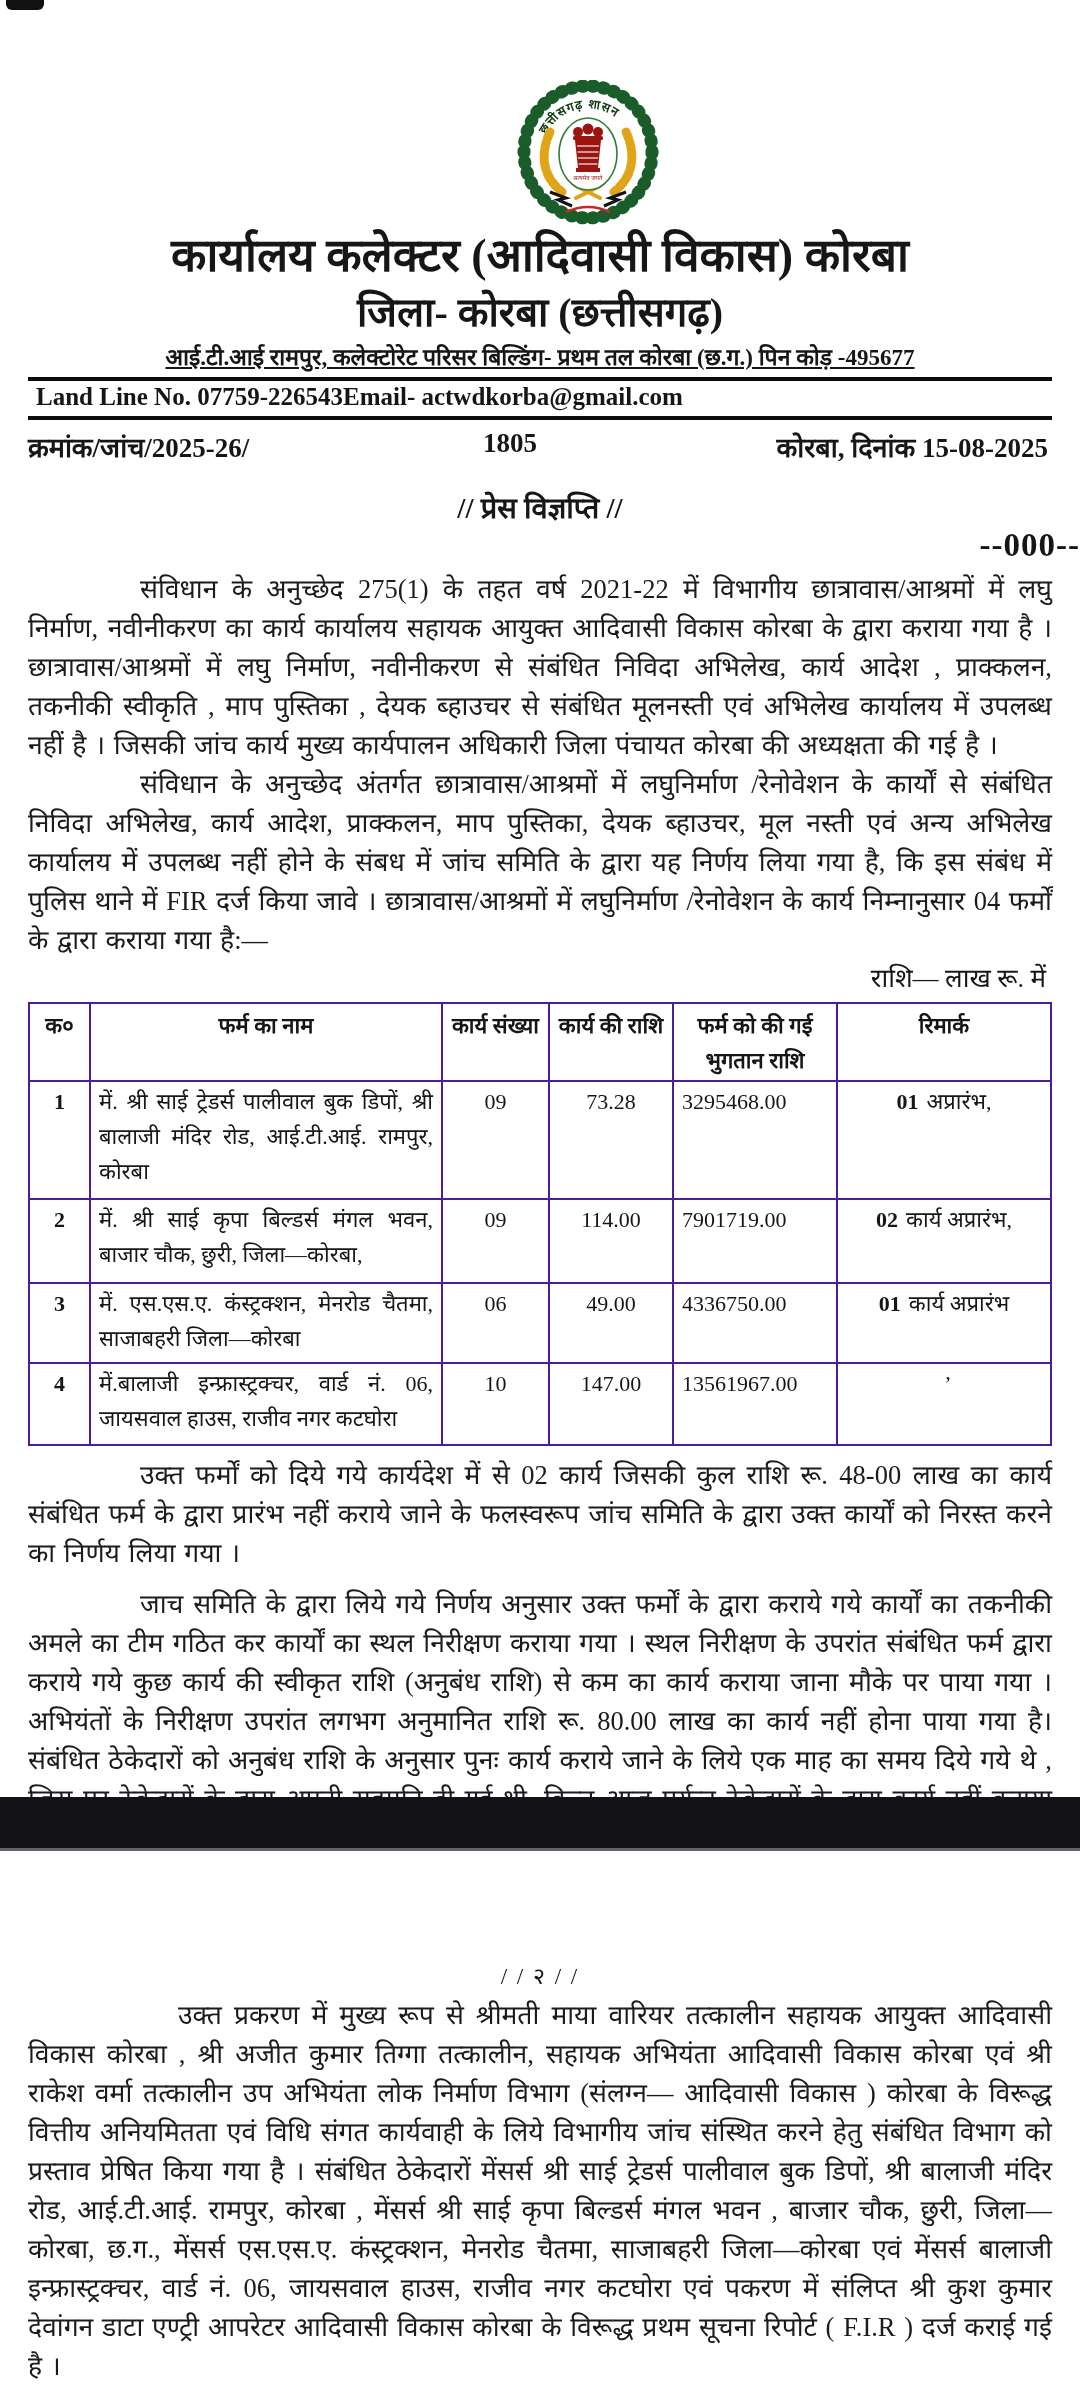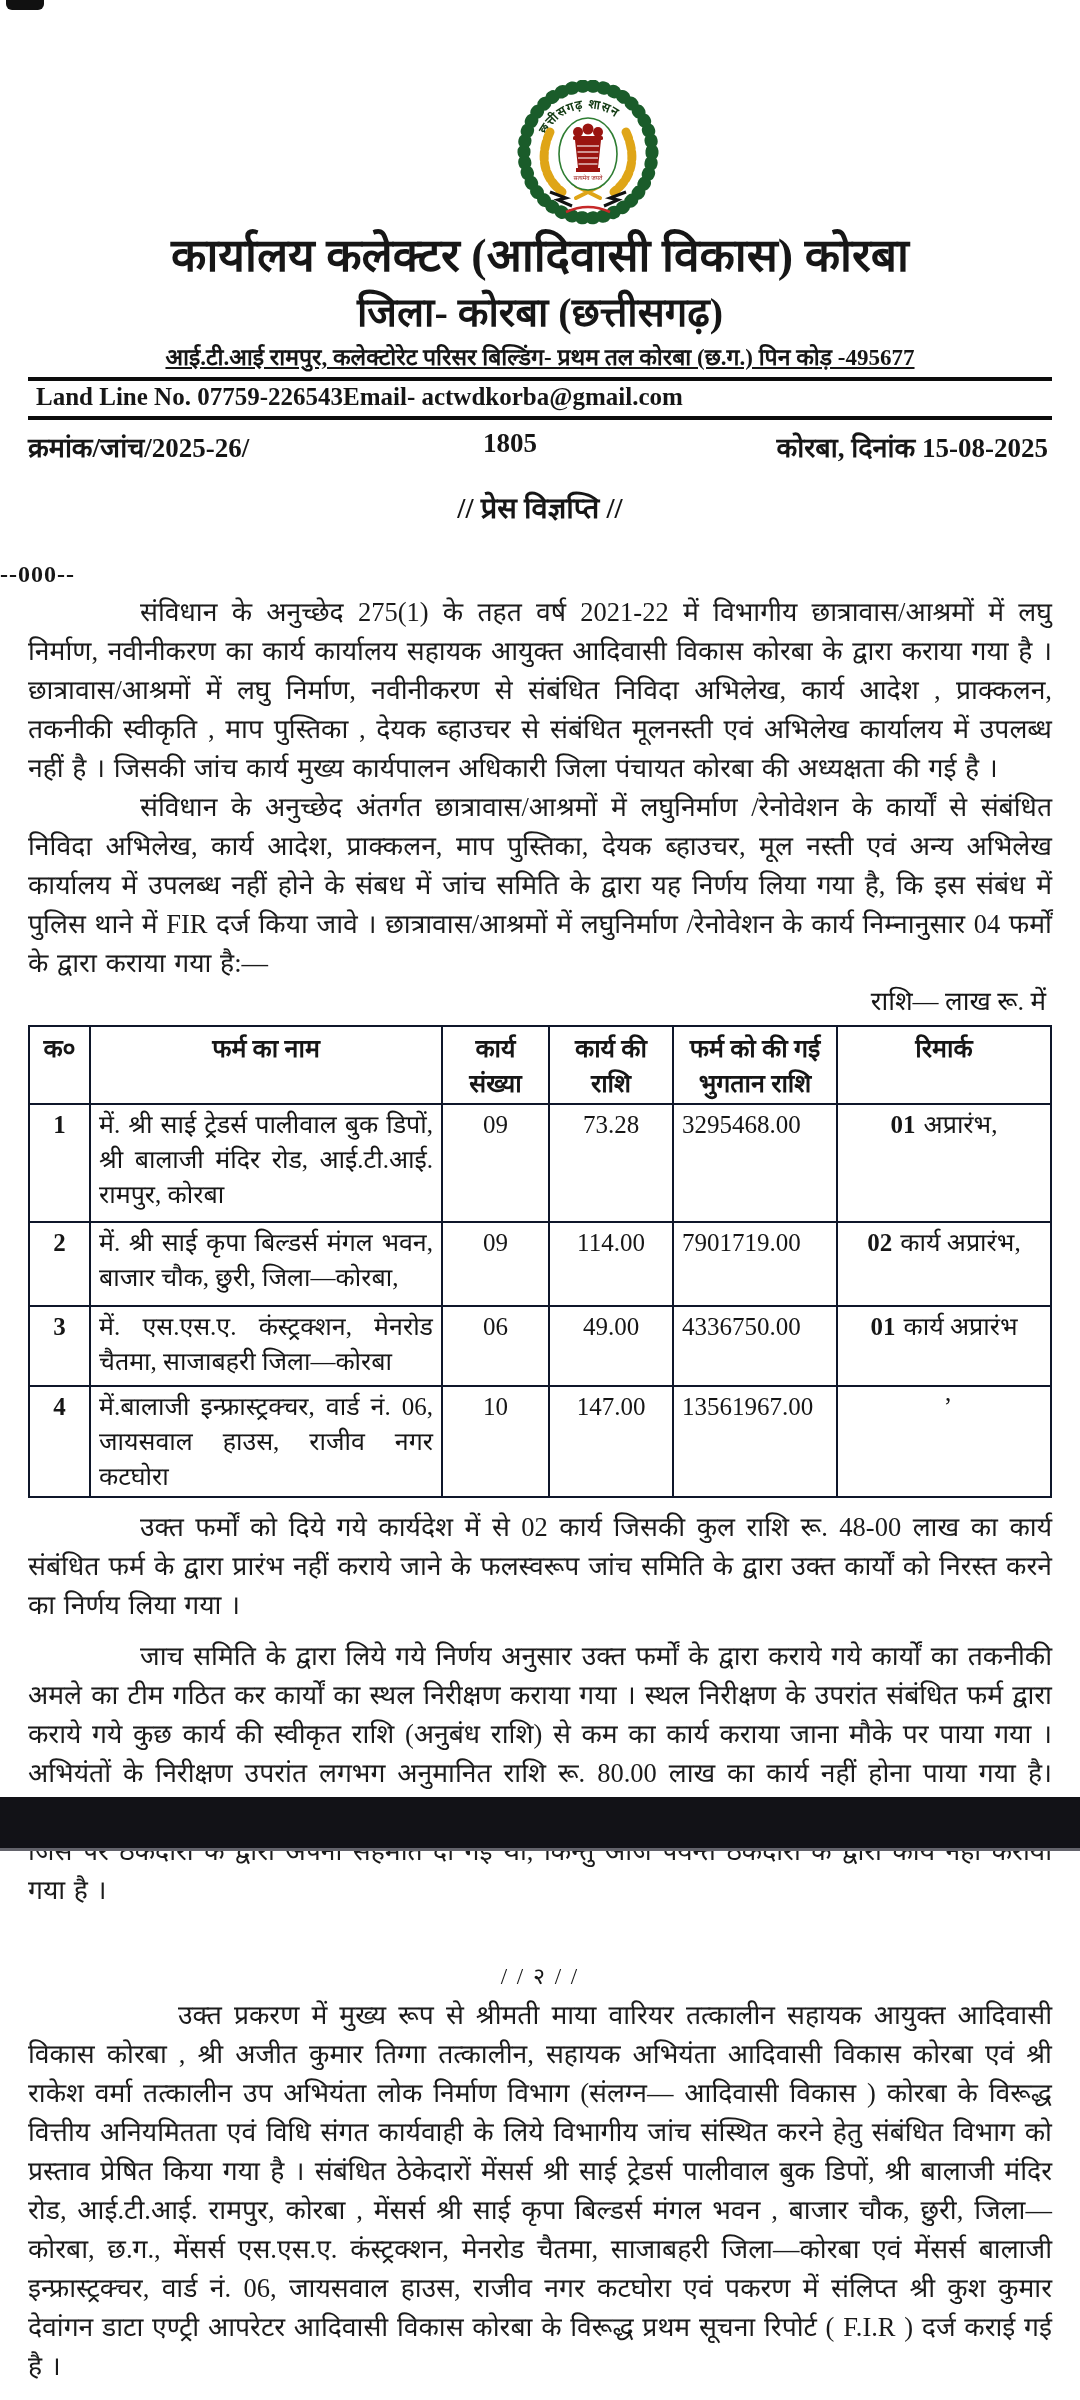--- a/index.html
+++ b/index.html
@@ -20,36 +20,36 @@
   .contact-row{display:flex;align-items:center;padding:2px 40px 2px 0;margin:0 36px;}
   .contact-row .landline{font-size:25px;font-weight:700;}
   .contact-row .email{font-size:25px;font-weight:700;}
   .ref-row{position:relative;margin:8px 28px 0 28px;height:36px;font-size:27px;font-weight:700;}
   .ref-row .refno{position:absolute;left:0;top:0;}
   .ref-row .dispatch{position:absolute;left:455px;top:0;}
   .ref-row .placedate{position:absolute;right:4px;top:0;}
 
   
   .press-heading{text-align:center;font-size:29px;font-weight:700;margin-top:26px;line-height:36px;}
-  .press-divider{text-align:left;font-size:24px;font-weight:700;line-height:38px;letter-spacing:1px;margin-top:29px;}
+  .press-divider{text-align:right;font-size:33px;font-weight:700;line-height:38px;letter-spacing:1px;}
 
   
   .para{
     font-size:26.5px;line-height:39px;text-align:justify;text-justify:inter-word;
     margin:0 28px;color:#1b1b1b;word-spacing:2px;
   }
   .para.indent{text-indent:112px;}
   .para.indent-lg{text-indent:150px;}
-  .p1{margin-top:0;}
+  .p1{margin-top:6px;}
   .unit-note{margin:0 34px;text-align:right;font-size:26px;line-height:38px;}
 
   
   table.works{border-collapse:collapse;margin:4px auto 0 auto;width:1022px;table-layout:fixed;}
   table.works th,table.works td{
-    border:2px solid #0f172a;font-size:25px;line-height:35px;
+    border:2px solid #4c1d95;font-size:22px;line-height:35px;
     padding:2px 8px;vertical-align:top;
   }
   table.works th{font-weight:700;text-align:center;vertical-align:top;padding-top:4px;}
   col.c-sn{width:61px;}col.c-firm{width:352px;}col.c-works{width:107px;}
   col.c-amt{width:124px;}col.c-paid{width:164px;}col.c-rem{width:214px;}
   td.num{text-align:center;}
   td.firm{text-align:justify;}
   td.remark{text-align:center;padding-top:6px;}
   td.remark b{margin-right:8px;}
   tr.r1 td{height:112px;}

